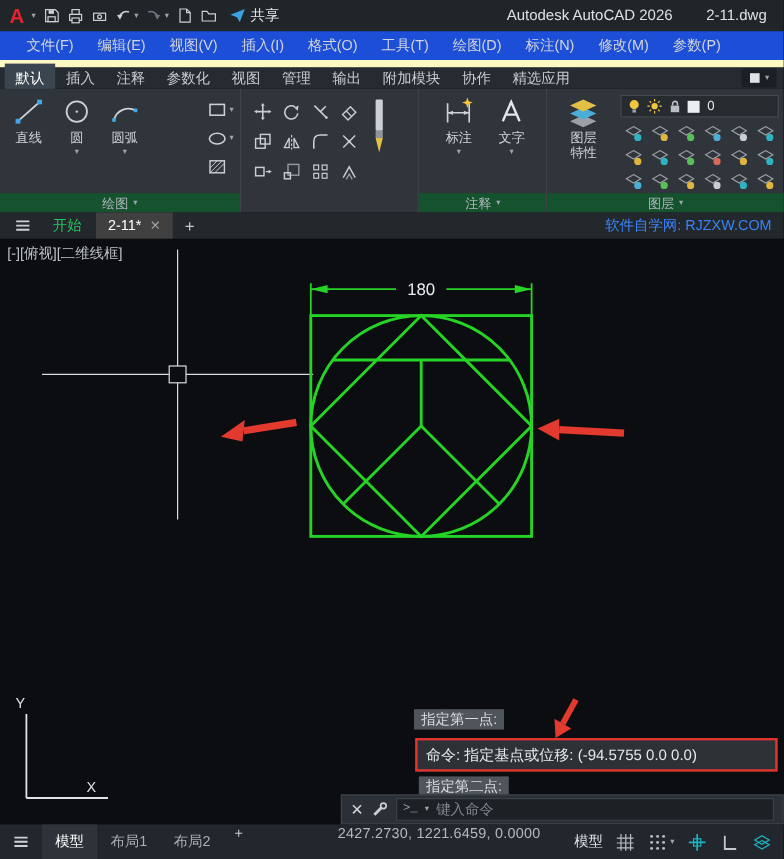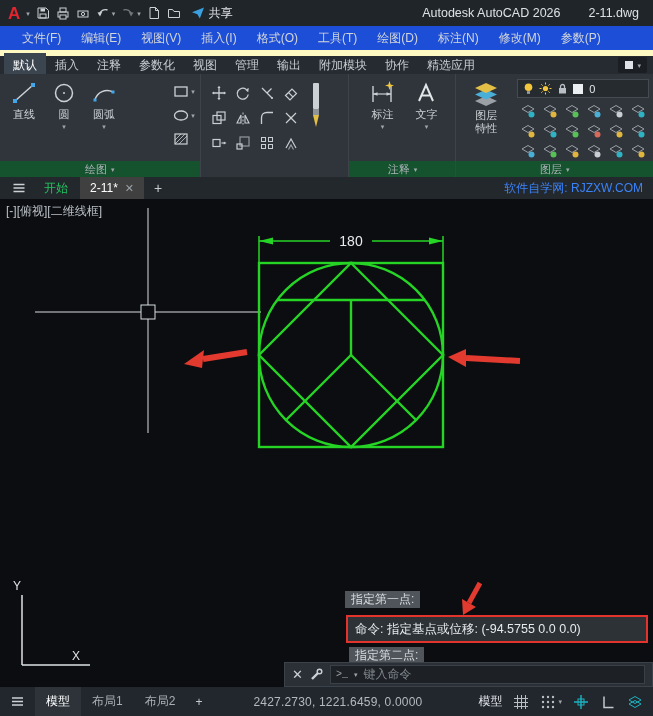--- a/index.html
+++ b/index.html
@@ -68,26 +68,26 @@
   .redbox{position:absolute;left:346px;top:416px;width:302px;height:28px;box-sizing:border-box;border:2px solid #e2342c;background:#2d3237;display:flex;align-items:center;padding:0 7px;font-size:12.5px;color:#e6eaed;white-space:nowrap}
 
   
   .cmdline{position:absolute;left:284px;top:662px;width:369px;height:25px;background:#2b3036;border:1px solid #3c424a;box-sizing:border-box;display:flex;align-items:center;gap:7px;padding:0 7px}
   .cmd-x{color:#cdd2d6;font-size:13px;line-height:1}
   .cmdfield{flex:1;height:19px;background:#1d2126;border:1px solid #3a4047;display:flex;align-items:center;gap:6px;padding:0 5px;box-sizing:border-box}
   .promptg{color:#9aa1a8;font-size:10px;font-family:"Liberation Mono",monospace}
   .ph{font-size:12px;color:#7f868d}
 
   
-  .statusbar{position:absolute;left:0;top:687px;width:653px;height:29px;background:#22272d;display:flex;align-items:center;font-size:12px}
+  .statusbar{position:absolute;left:0;top:687px;width:653px;height:29px;background:#22272d;display:flex;font-size:12px}
   .sb-menu{padding:0 10px;display:flex;align-items:center}
   .sbtab{height:29px;display:flex;align-items:center;padding:0 11px;color:#a9afb5}
   .sbtab.active{color:#fff;background:#2d3339}
   .sb-plus{color:#c6cbd0;padding:0 9px}
-  .coords{margin-left:42px;color:#b3b9bf;white-space:nowrap;letter-spacing:.2px}
+  .coords{margin-left:70px;color:#b3b9bf;white-space:nowrap;letter-spacing:.2px}
   .sbright{margin-left:auto;display:flex;align-items:center;gap:11px;padding-right:10px}
   .sb-model{color:#dfe3e7}
 </style>
 </head>
 <body>
 
 <div class="bar titlebar">
   <span class="logo">A</span>
   <span class="caret">▾</span>
   <span class="qicon">

